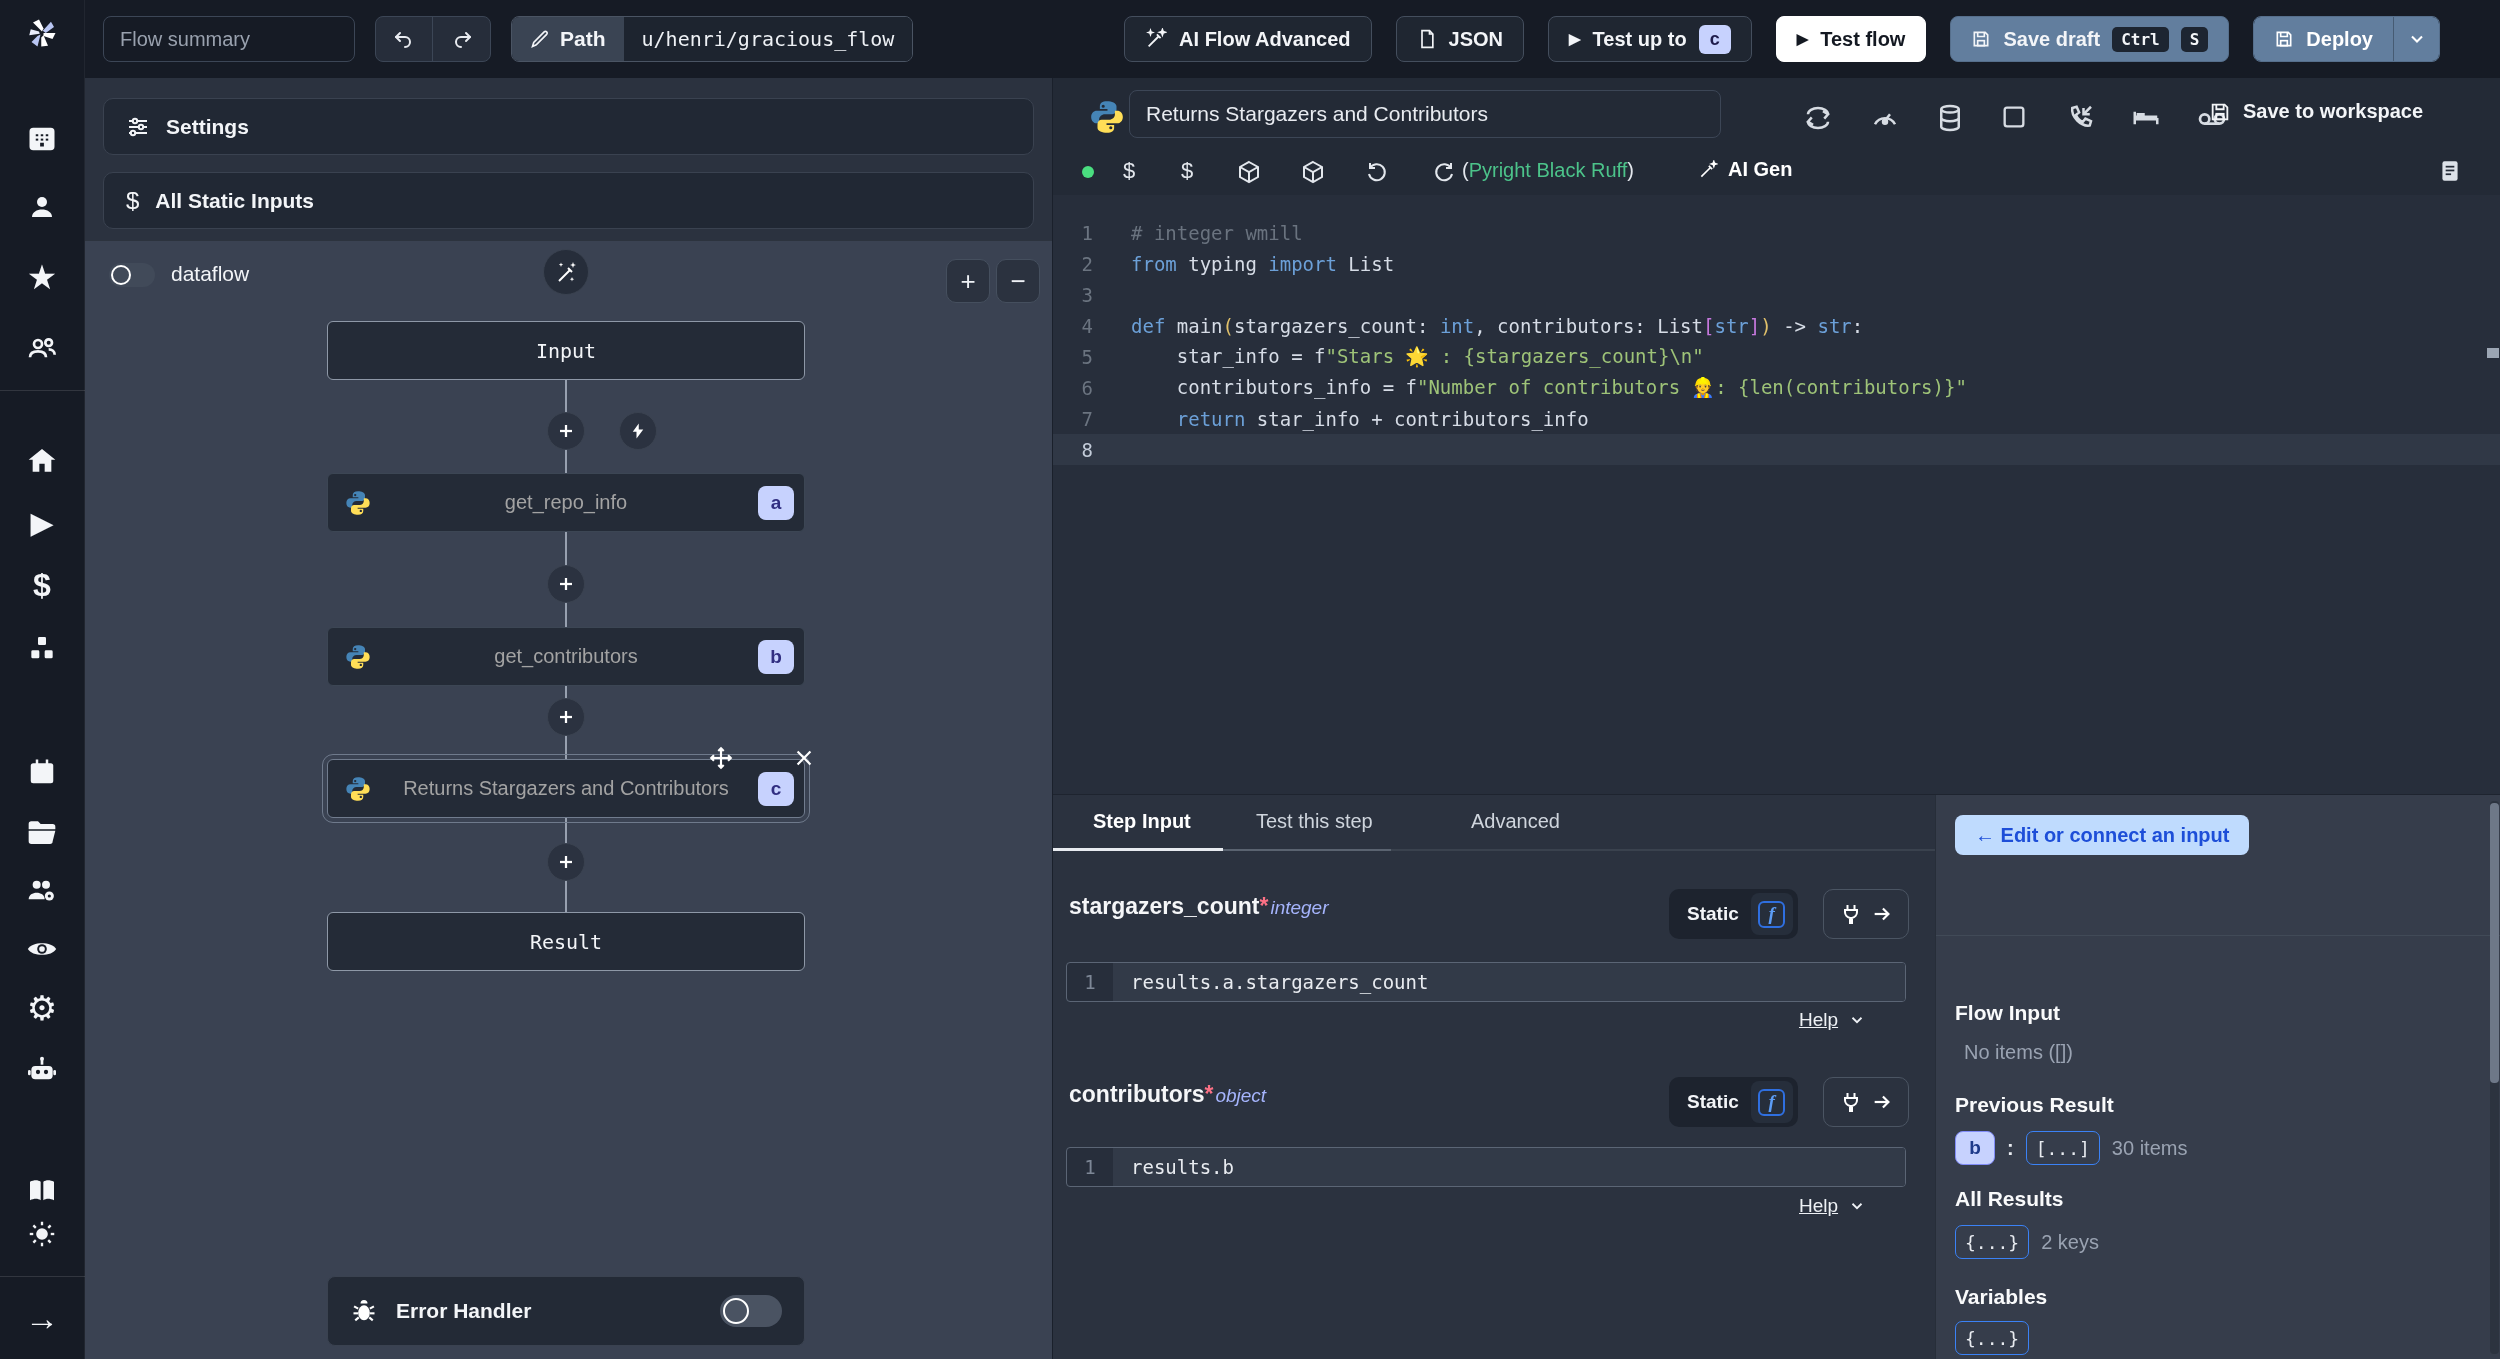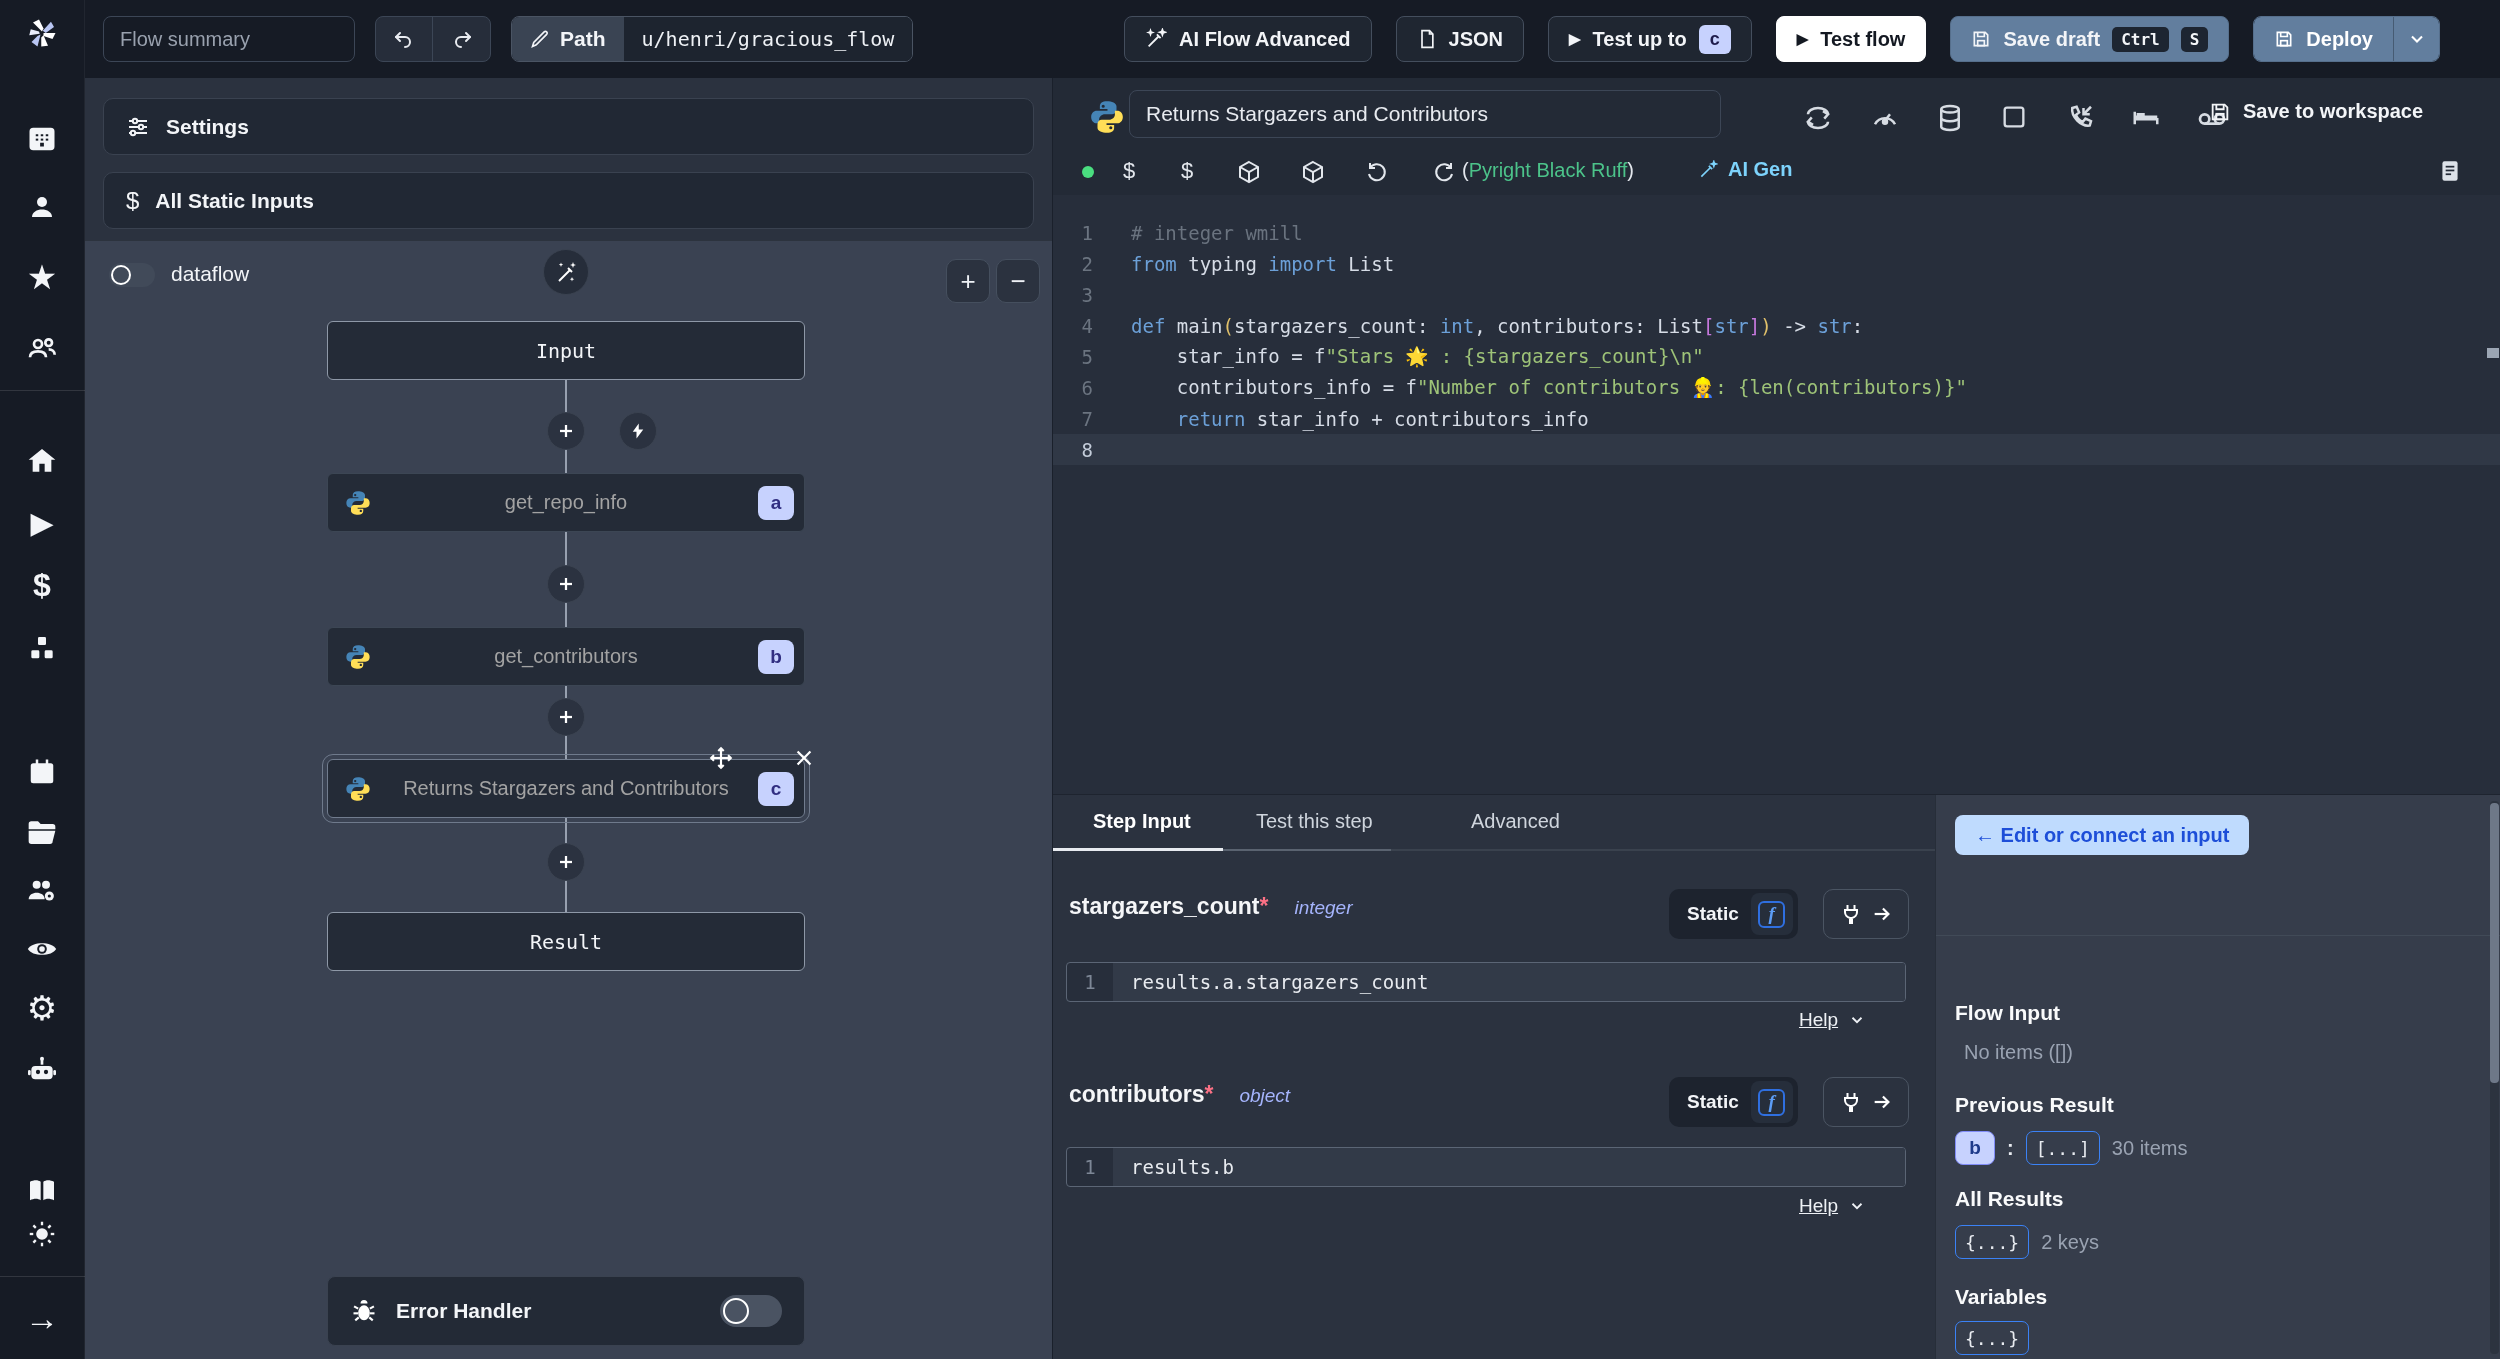--- a/index.html
+++ b/index.html
@@ -64,40 +64,40 @@
   
   #rightpanel { position:absolute; left:1052px; top:78px; width:1448px; height:1281px; background:#232a36; border-left:1px solid #1a202b; }
   #stepheader { position:absolute; left:0; top:0; width:1448px; height:72px; display:flex; align-items:center; }
   #title-input { position:absolute; left:76px; top:12px; width:592px; height:48px; background:transparent; border:1px solid #3c4656; border-radius:8px; color:#e8ebf0; font-size:21px; padding:0 16px; }
   .hicon { position:absolute; top:25px; color:#d7dce3; cursor:pointer; }
   #savews { position:absolute; left:1156px; top:22px; display:flex; align-items:center; gap:12px; font-weight:700; font-size:20px; color:#f3f5f8; cursor:pointer; }
   #codetoolbar { position:absolute; left:0; top:72px; width:1448px; height:45px; display:flex; align-items:center; }
   .cticon { position:absolute; color:#e3e7ed; cursor:pointer; }
   #assistants { position:absolute; left:409px; top:9px; font-size:20px; color:#e3e7ed; }
   #assistants .green { color:#4cc38a; }
-  #aigen { position:absolute; left:645px; top:8px; display:flex; align-items:center; gap:10px; font-weight:700; font-size:20px; color:#7dd3fc; cursor:pointer; }
+  #aigen { position:absolute; left:645px; top:8px; display:flex; align-items:center; gap:10px; font-weight:700; font-size:20px; color:#ffffff; cursor:pointer; }
   #code { position:absolute; left:0; top:117px; width:1448px; height:599px; background:#272e3b; padding-top:22px; }
   .code-line { display:flex; height:31px; align-items:center; font-family:"DejaVu Sans Mono",monospace; font-size:19px; white-space:pre; }
   .code-line .ln { width:40px; text-align:right; color:#6b7480; flex:none; }
   .code-line .lc { padding-left:38px; }
   .code-line.active { background:#303846; }
   .code-line.active .ln { color:#c3ccd9; }
   .tok-c { color:#6a737f; } .tok-k { color:#6ca0d8; } .tok-t { color:#d6dce6; }
   .tok-s { color:#9ec378; } .tok-p1 { color:#e0c06a; } .tok-p2 { color:#c678dd; }
   #code-scroll-marker { position:absolute; right:2px; top:153px; width:12px; height:10px; background:#aab4c2; opacity:0.9; }
 
   
   #bottom { position:absolute; left:0; top:716px; width:1448px; height:565px; background:#2b323f; border-top:1px solid #1e242f; }
   #tabs { position:absolute; left:0; top:0; width:882px; height:56px; }
   .tab { position:absolute; top:0; height:53px; display:flex; align-items:center; font-size:20px; color:#cfd5dd; cursor:pointer; }
   .tab.active { color:#ffffff; font-weight:700; }
   #tabline-light { position:absolute; left:0; top:54px; width:338px; height:2px; background:#5a6370; }
   #tabline-dark { position:absolute; left:338px; top:54px; width:544px; height:2px; background:#3a424e; }
   #tab-underline { position:absolute; left:0; top:53px; width:170px; height:3px; background:#e8ebf0; }
-  .fieldlabel { position:absolute; left:16px; display:flex; align-items:baseline; gap:26px; }
+  .fieldlabel { position:absolute; left:16px; display:flex; align-items:baseline; gap:2px; }
   .fieldlabel .fname { font-weight:700; font-size:23px; color:#f5f6f8; }
   .fieldlabel .req { color:#fb7185; font-weight:700; font-size:23px; }
   .fieldlabel .ftype { font-style:italic; font-size:19px; color:#a5b4fc; }
   .staticpill { position:absolute; height:50px; background:#1d232e; border-radius:10px; display:flex; align-items:center; padding:0 5px 0 18px; gap:12px; }
   .staticpill .slabel { font-weight:700; font-size:19px; color:#f3f5f8; }
   .fseg { width:42px; height:42px; border-radius:8px; background:#262e3b; display:grid; place-items:center; cursor:pointer; }
   .fbox { width:27px; height:27px; border-radius:6px; border:2px solid #2f6fe0; color:#5c9cf5; display:grid; place-items:center; font-family:"Liberation Serif","DejaVu Serif",serif; font-style:italic; font-weight:700; font-size:19px; }
   .plugbtn { position:absolute; left:770px; width:86px; height:50px; border:1px solid #4b5563; border-radius:10px; display:flex; align-items:center; justify-content:center; gap:8px; color:#fff; cursor:pointer; background:transparent; }
   .exprbox { position:absolute; left:13px; width:840px; height:40px; border:1px solid #5b6575; border-radius:4px; background:#272e3b; display:flex; overflow:hidden; cursor:text; }
   .exprbox .gut { width:46px; flex:none; display:flex; align-items:center; justify-content:center; color:#7d8796; font-family:"DejaVu Sans Mono",monospace; font-size:19px; }

